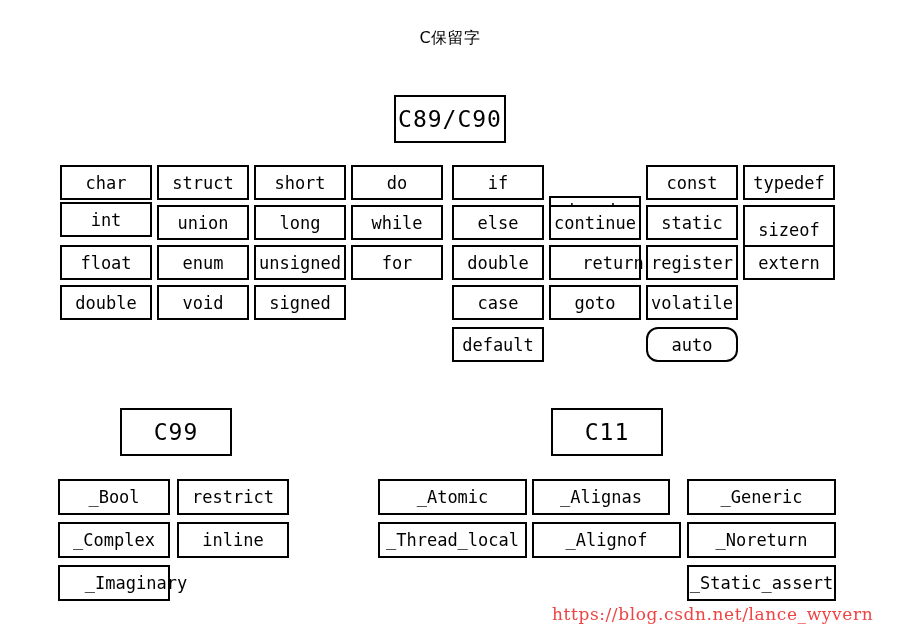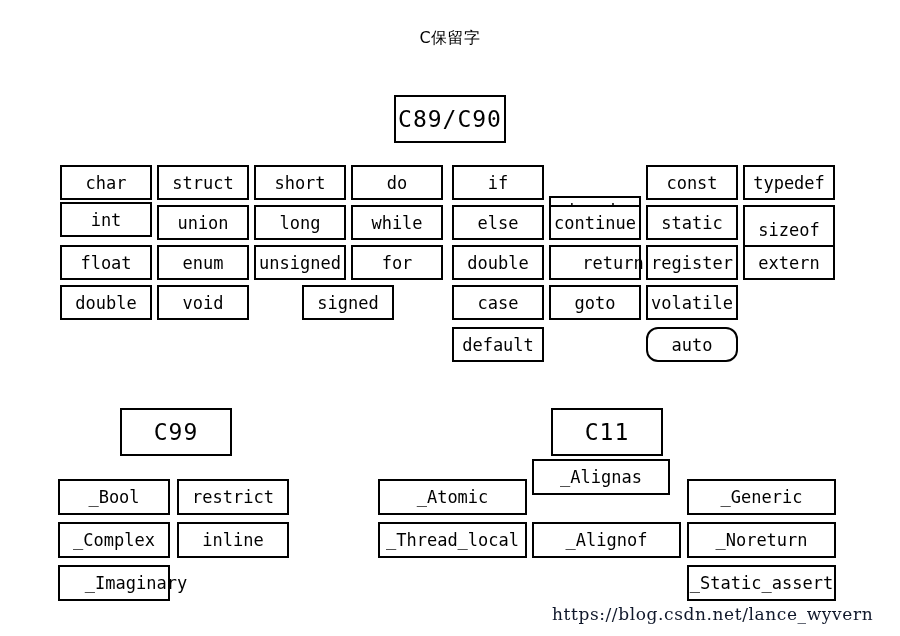--- a/index.html
+++ b/index.html
@@ -52,21 +52,21 @@
     border-width: 2px;
     letter-spacing: 1px;
   }
 
   .watermark {
     position: absolute;
     left: 552px;
     top: 604px;
     font-family: "DejaVu Serif", "Liberation Serif", serif;
     font-size: 17px;
-    color: #0f172a;
+    color: #ef4444;
     letter-spacing: 0.6px;
     white-space: nowrap;
     user-select: none;
   }
 </style>
 </head>
 <body>
 
 <div id="page-root">
 
@@ -102,21 +102,21 @@
       </div>
       <div class="kbox" style="left: 254px; top: 165px; width: 92px; height: 35px;">
         <span>short</span>
       </div>
       <div class="kbox" style="left: 254px; top: 205px; width: 92px; height: 35px;">
         <span>long</span>
       </div>
       <div class="kbox" style="left: 254px; top: 245px; width: 92px; height: 35px;">
         <span>unsigned</span>
       </div>
-      <div class="kbox" style="left: 254px; top: 285px; width: 92px; height: 35px; margin-left: 48px;">
+      <div class="kbox" style="left: 254px; top: 285px; width: 92px; height: 35px;">
         <span>signed</span>
       </div>
       <div class="kbox" style="left: 351px; top: 165px; width: 92px; height: 35px; text-align: center;">
         <span>do</span>
       </div>
       <div class="kbox" style="left: 351px; top: 205px; width: 92px; height: 35px;">
         <span>while</span>
       </div>
       <div class="kbox" style="left: 351px; top: 245px; width: 92px; height: 35px;">
         <span>for</span>
@@ -192,21 +192,21 @@
       </div>
       <div class="kbox std-header" style="left: 551px; top: 408px; width: 112px; height: 48px;">
         <span>C11</span>
       </div>
       <div class="kbox" style="left: 378px; top: 479px; width: 149px; height: 36px;">
         <span>_Atomic</span>
       </div>
       <div class="kbox" style="left: 378px; top: 522px; width: 149px; height: 36px;">
         <span>_Thread_local</span>
       </div>
-      <div class="kbox" style="left: 532px; top: 459px; width: 138px; height: 36px;">
+      <div class="kbox" style="left: 532px; top: 479px; width: 138px; height: 36px;">
         <span>_Alignas</span>
       </div>
       <div class="kbox" style="left: 532px; top: 522px; width: 149px; height: 36px;">
         <span>_Alignof</span>
       </div>
       <div class="kbox" style="left: 687px; top: 479px; width: 149px; height: 36px;">
         <span>_Generic</span>
       </div>
       <div class="kbox" style="left: 687px; top: 522px; width: 149px; height: 36px;">
         <span>_Noreturn</span>

